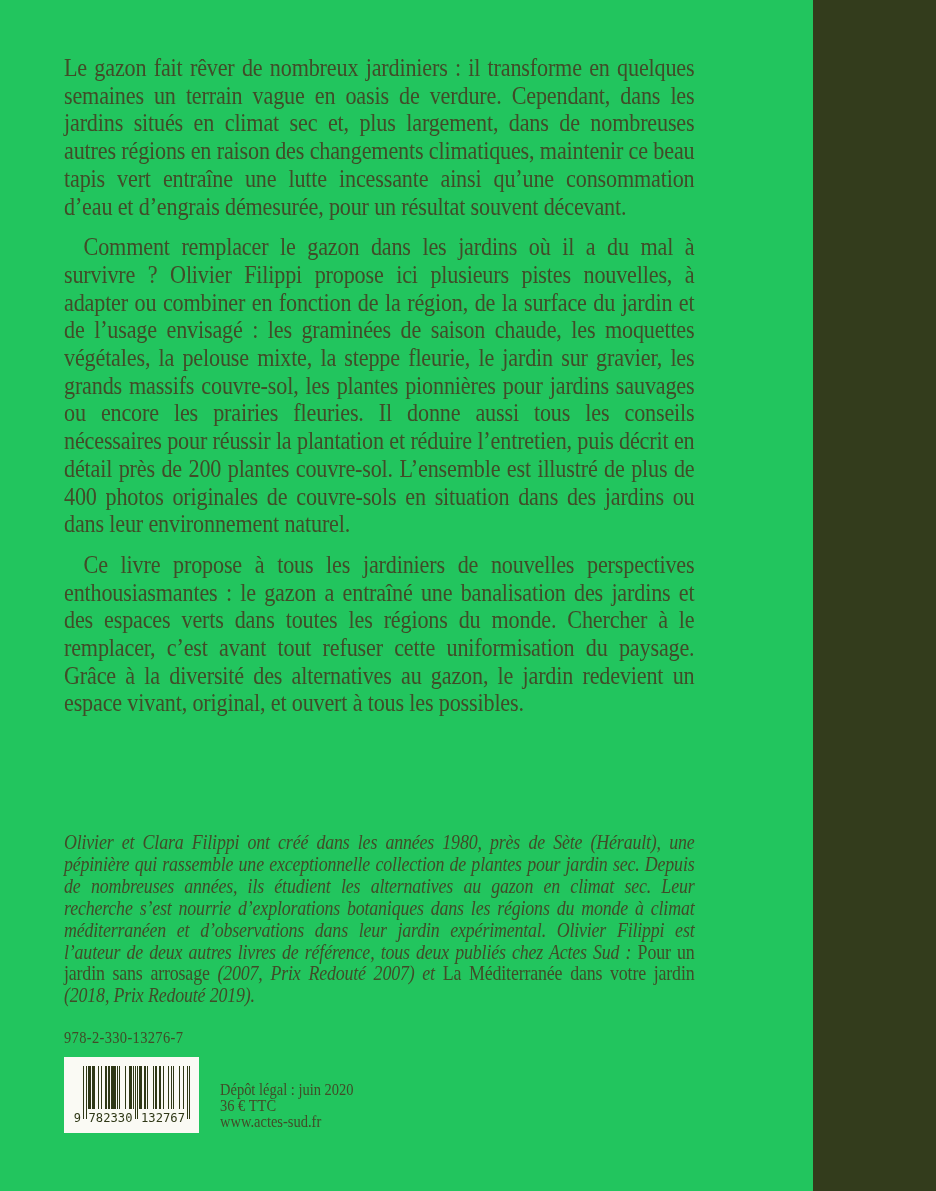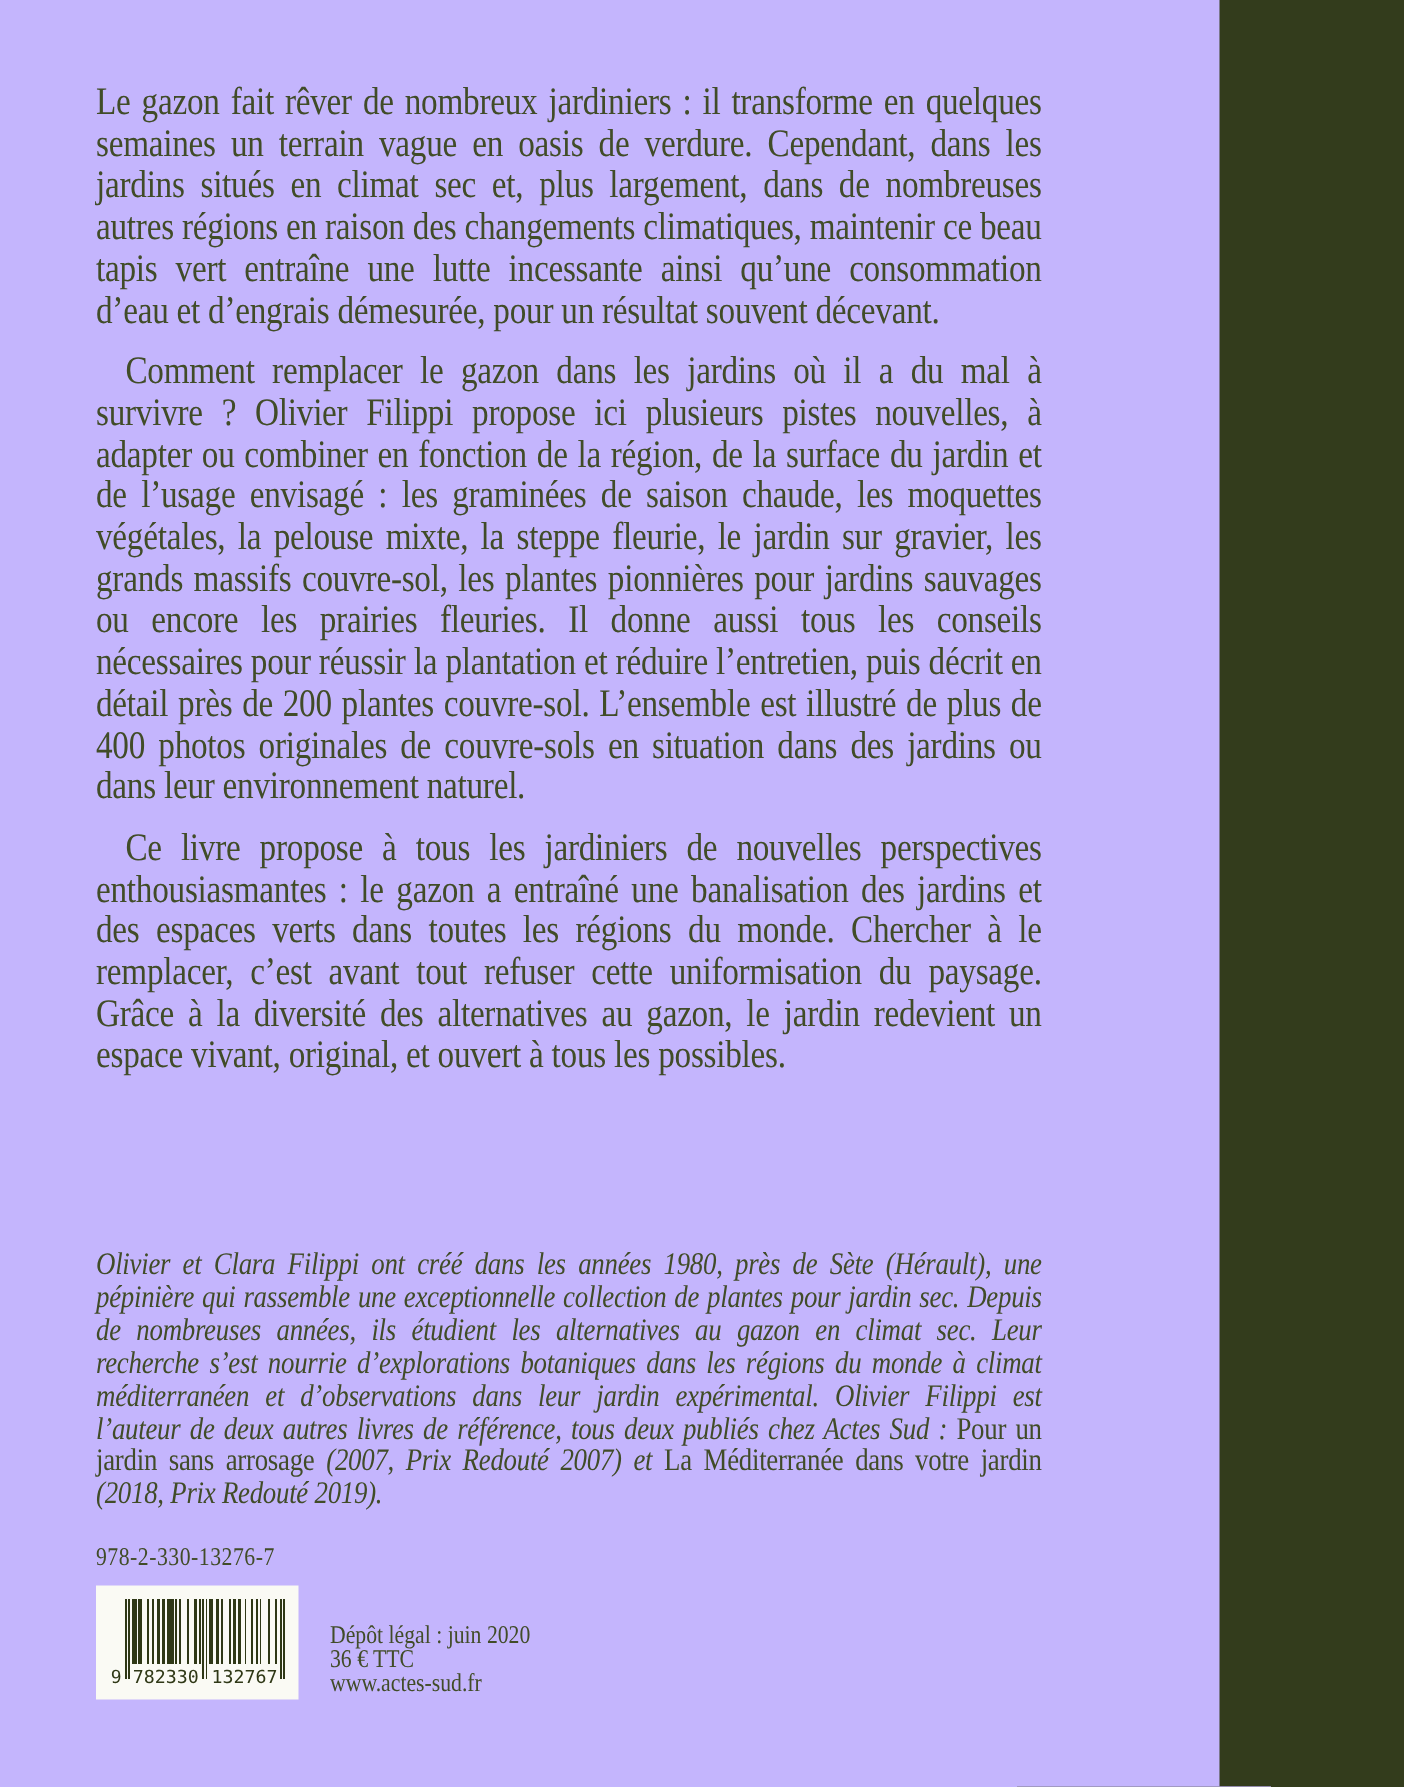--- a/index.html
+++ b/index.html
@@ -4,21 +4,21 @@
 <title>Book back cover</title>
 <style>
   html, body { margin: 0; padding: 0; }
   body { background: #6b6f62; }
 
   .page {
     position: relative;
     width: 936px;
     height: 1191px;
     margin: 0 auto;
-    background: #c4b5fd;
+    background: #22c55e;
     overflow: hidden;
     font-family: "Liberation Serif", serif;
     color: #414C28;
   }
 
   .spine-stripe {
     position: absolute;
     top: 0;
     right: 0;
     width: 123px;

